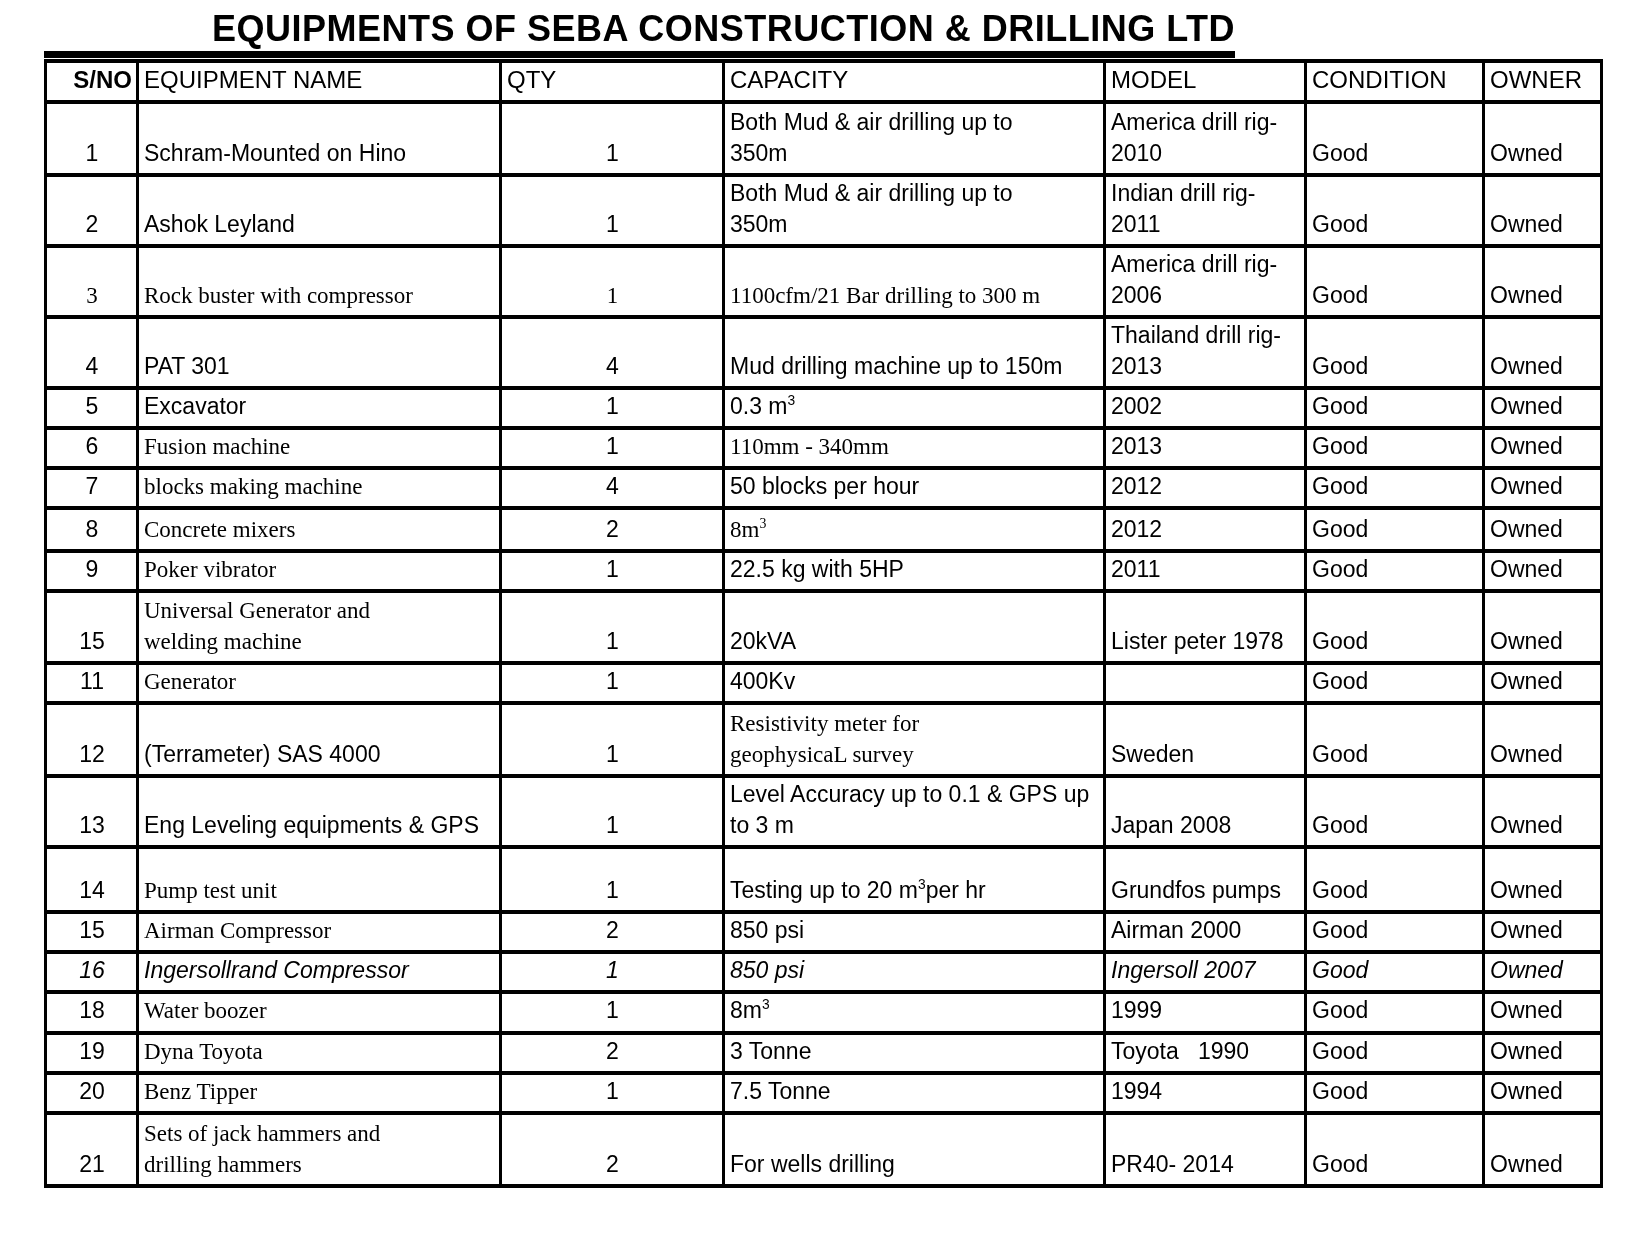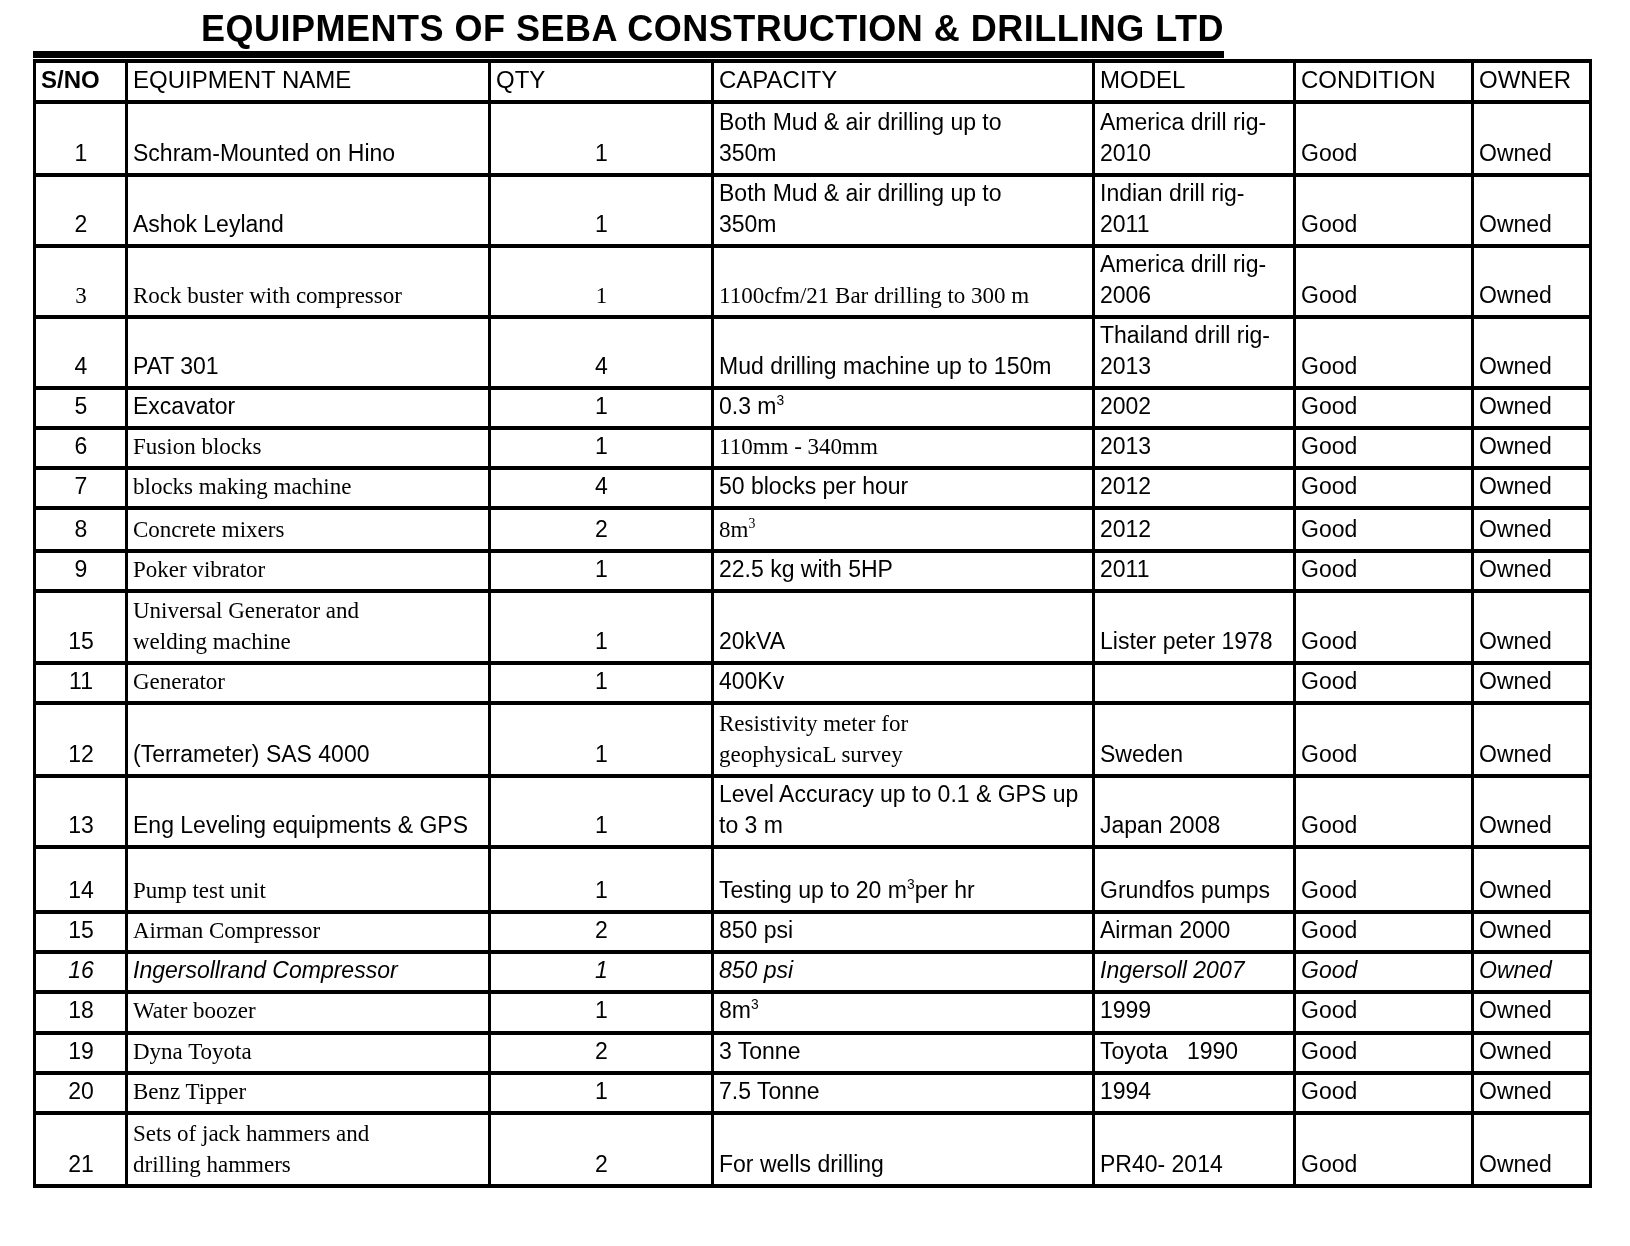--- a/index.html
+++ b/index.html
@@ -1,18 +1,18 @@
 <!DOCTYPE html>
 <html><head>
 <meta charset="utf-8">
 <style>
   html,body{margin:0;padding:0;background:#ffffff;}
   body{width:1630px;height:1246px;overflow:hidden;
        font-family:"Liberation Sans",sans-serif;color:#000;}
-  .page{padding:8px 0 0 33px;border-radius:14px;}
+  .page{padding:8px 0 0 44px;border-radius:14px;}
 
   .title-wrap{
     width:1191px;
     border-bottom:7px solid #000;
     padding:0 0 2px 0;
     text-align:right;
     white-space:nowrap;
     font-family:"Liberation Sans",sans-serif;
     font-weight:bold;
     font-size:36px;
@@ -39,21 +39,21 @@
     word-wrap:break-word;
   }
   table.equip th{
     text-align:left;
     font-weight:normal;
     font-size:24px;
     vertical-align:middle;
     padding-bottom:3px;
     white-space:nowrap;
   }
-  table.equip th.bold{font-weight:bold;}
+  table.equip th.bold{font-weight:bold;text-align:right;}
   td.center{text-align:center;}
   td.serif{font-family:"Liberation Serif",serif;font-size:24px;}
   td.small{font-size:19px;}
   td.nowrap{white-space:pre;}
   sup{font-size:60%;vertical-align:super;line-height:0;}
 </style>
 </head>
 <body>
 
 <div class="page">
@@ -128,21 +128,21 @@
           <td class="center">5</td>
           <td>Excavator</td>
           <td class="center">1</td>
           <td><span>0.3 m</span><sup>3</sup></td>
           <td>2002</td>
           <td>Good</td>
           <td>Owned</td>
         </tr>
         <tr style="height: 37px;">
           <td class="center">6</td>
-          <td class="serif">Fusion blocks</td>
+          <td class="serif">Fusion machine</td>
           <td class="center">1</td>
           <td class="serif">110mm - 340mm</td>
           <td>2013</td>
           <td>Good</td>
           <td>Owned</td>
         </tr>
         <tr style="height: 37px;">
           <td class="center">7</td>
           <td class="serif">blocks making machine</td>
           <td class="center">4</td>

